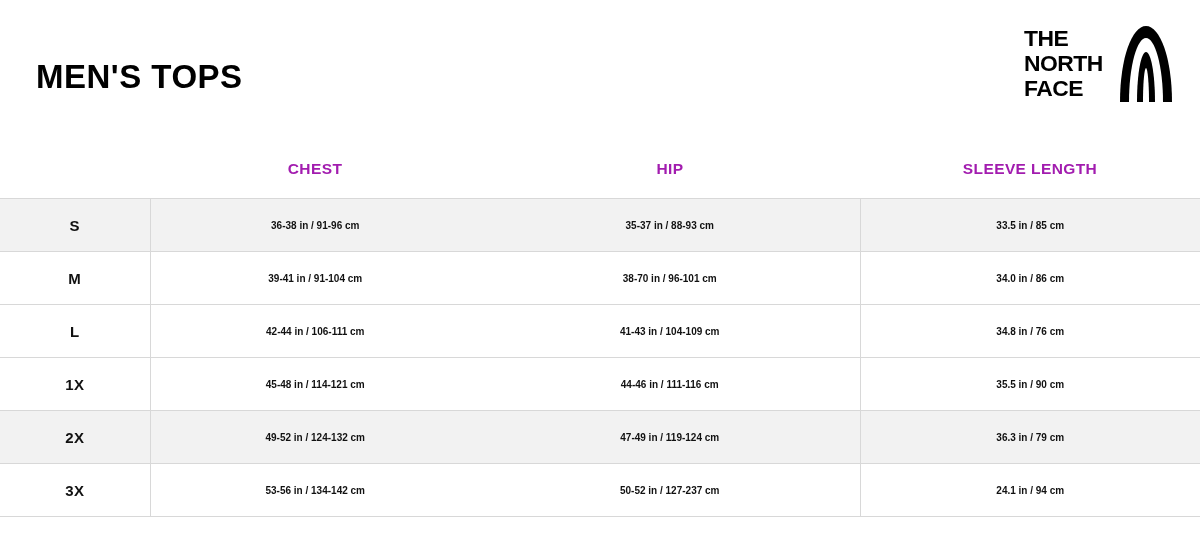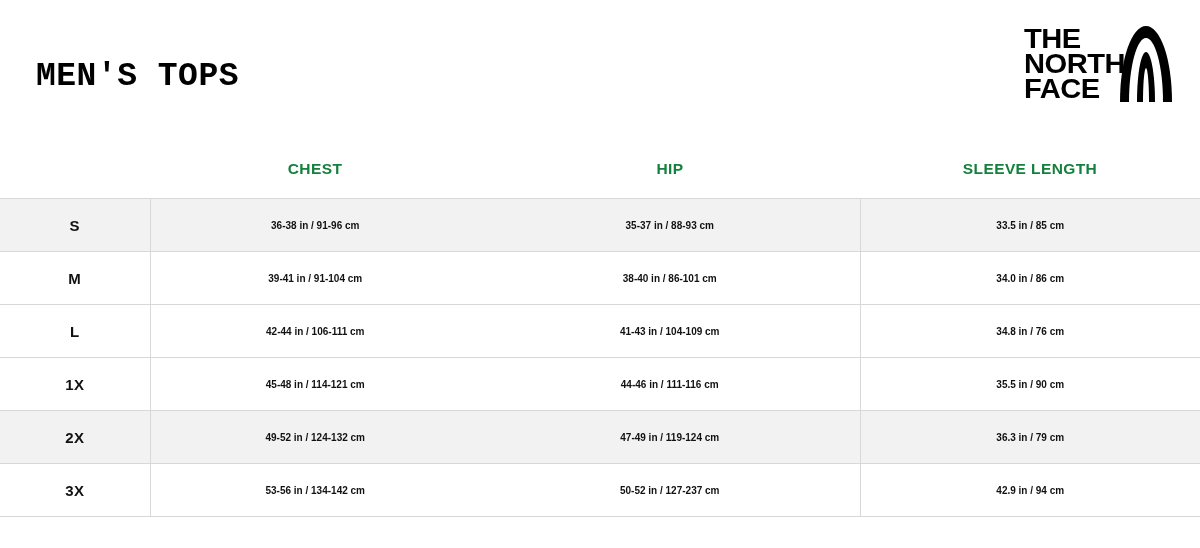--- a/index.html
+++ b/index.html
@@ -33,40 +33,40 @@
   }
 
   .page-title {
     position: absolute;
     left: 36px;
     top: 58px;
     font-size: 33px;
     font-weight: bold;
     letter-spacing: 0.5px;
     color: #000000;
-    font-family: Liberation Mono, monospace;
+    font-family: Liberation Sans, sans-serif;
   }
 
   
   .logo {
     position: absolute;
     right: 28px;
     top: 24px;
     width: 148px;
     height: 84px;
   }
   .logo-text {
     position: absolute;
     left: 0;
     top: 2px;
     width: 96px;
     text-align: left;
     line-height: 25px;
     font-weight: bold;
-    font-size: 28px;
+    font-size: 22px;
     letter-spacing: -0.5px;
     color: #000;
     font-family: "Liberation Sans", sans-serif;
   }
   .logo-text div {
     display: block;
     transform: scaleX(1.04);
     transform-origin: left center;
   }
   .logo-mark {
@@ -84,21 +84,21 @@
     left: 0;
     width: 1200px;
     border-collapse: collapse;
     table-layout: fixed;
   }
 
   .size-table th {
     font-size: 15.5px;
     font-weight: bold;
     letter-spacing: 0.4px;
-    color: #15803d;
+    color: #a21caf;
     padding: 0 0 20px 0;
     text-align: center;
     vertical-align: bottom;
     border: none;
   }
   .size-table th.col-size { width: 150px; }
   .size-table th.col-chest { width: 330px; }
   .size-table th.col-hip { width: 380px; }
   .size-table th.col-sleeve { width: 340px; }
 
@@ -163,21 +163,21 @@
     <tbody>
       <tr class="shaded">
         <td class="size-cell">S</td>
         <td class="chest-cell">36-38 in / 91-96 cm</td>
         <td class="hip-cell">35-37 in / 88-93 cm</td>
         <td class="sleeve-cell">33.5 in / 85 cm</td>
       </tr>
       <tr>
         <td class="size-cell">M</td>
         <td class="chest-cell">39-41 in / 91-104 cm</td>
-        <td class="hip-cell">38-40 in / 86-101 cm</td>
+        <td class="hip-cell">38-70 in / 96-101 cm</td>
         <td class="sleeve-cell">34.0 in / 86 cm</td>
       </tr>
       <tr>
         <td class="size-cell">L</td>
         <td class="chest-cell">42-44 in / 106-111 cm</td>
         <td class="hip-cell">41-43 in / 104-109 cm</td>
         <td class="sleeve-cell">34.8 in / 76 cm</td>
       </tr>
       <tr>
         <td class="size-cell">1X</td>
@@ -188,18 +188,18 @@
       <tr class="shaded">
         <td class="size-cell">2X</td>
         <td class="chest-cell">49-52 in / 124-132 cm</td>
         <td class="hip-cell">47-49 in / 119-124 cm</td>
         <td class="sleeve-cell">36.3 in / 79 cm</td>
       </tr>
       <tr>
         <td class="size-cell">3X</td>
         <td class="chest-cell">53-56 in / 134-142 cm</td>
         <td class="hip-cell">50-52 in / 127-237 cm</td>
-        <td class="sleeve-cell">42.9 in / 94 cm</td>
+        <td class="sleeve-cell">24.1 in / 94 cm</td>
       </tr>
     </tbody>
   </table>
 
 </div>
 
 </body></html>

